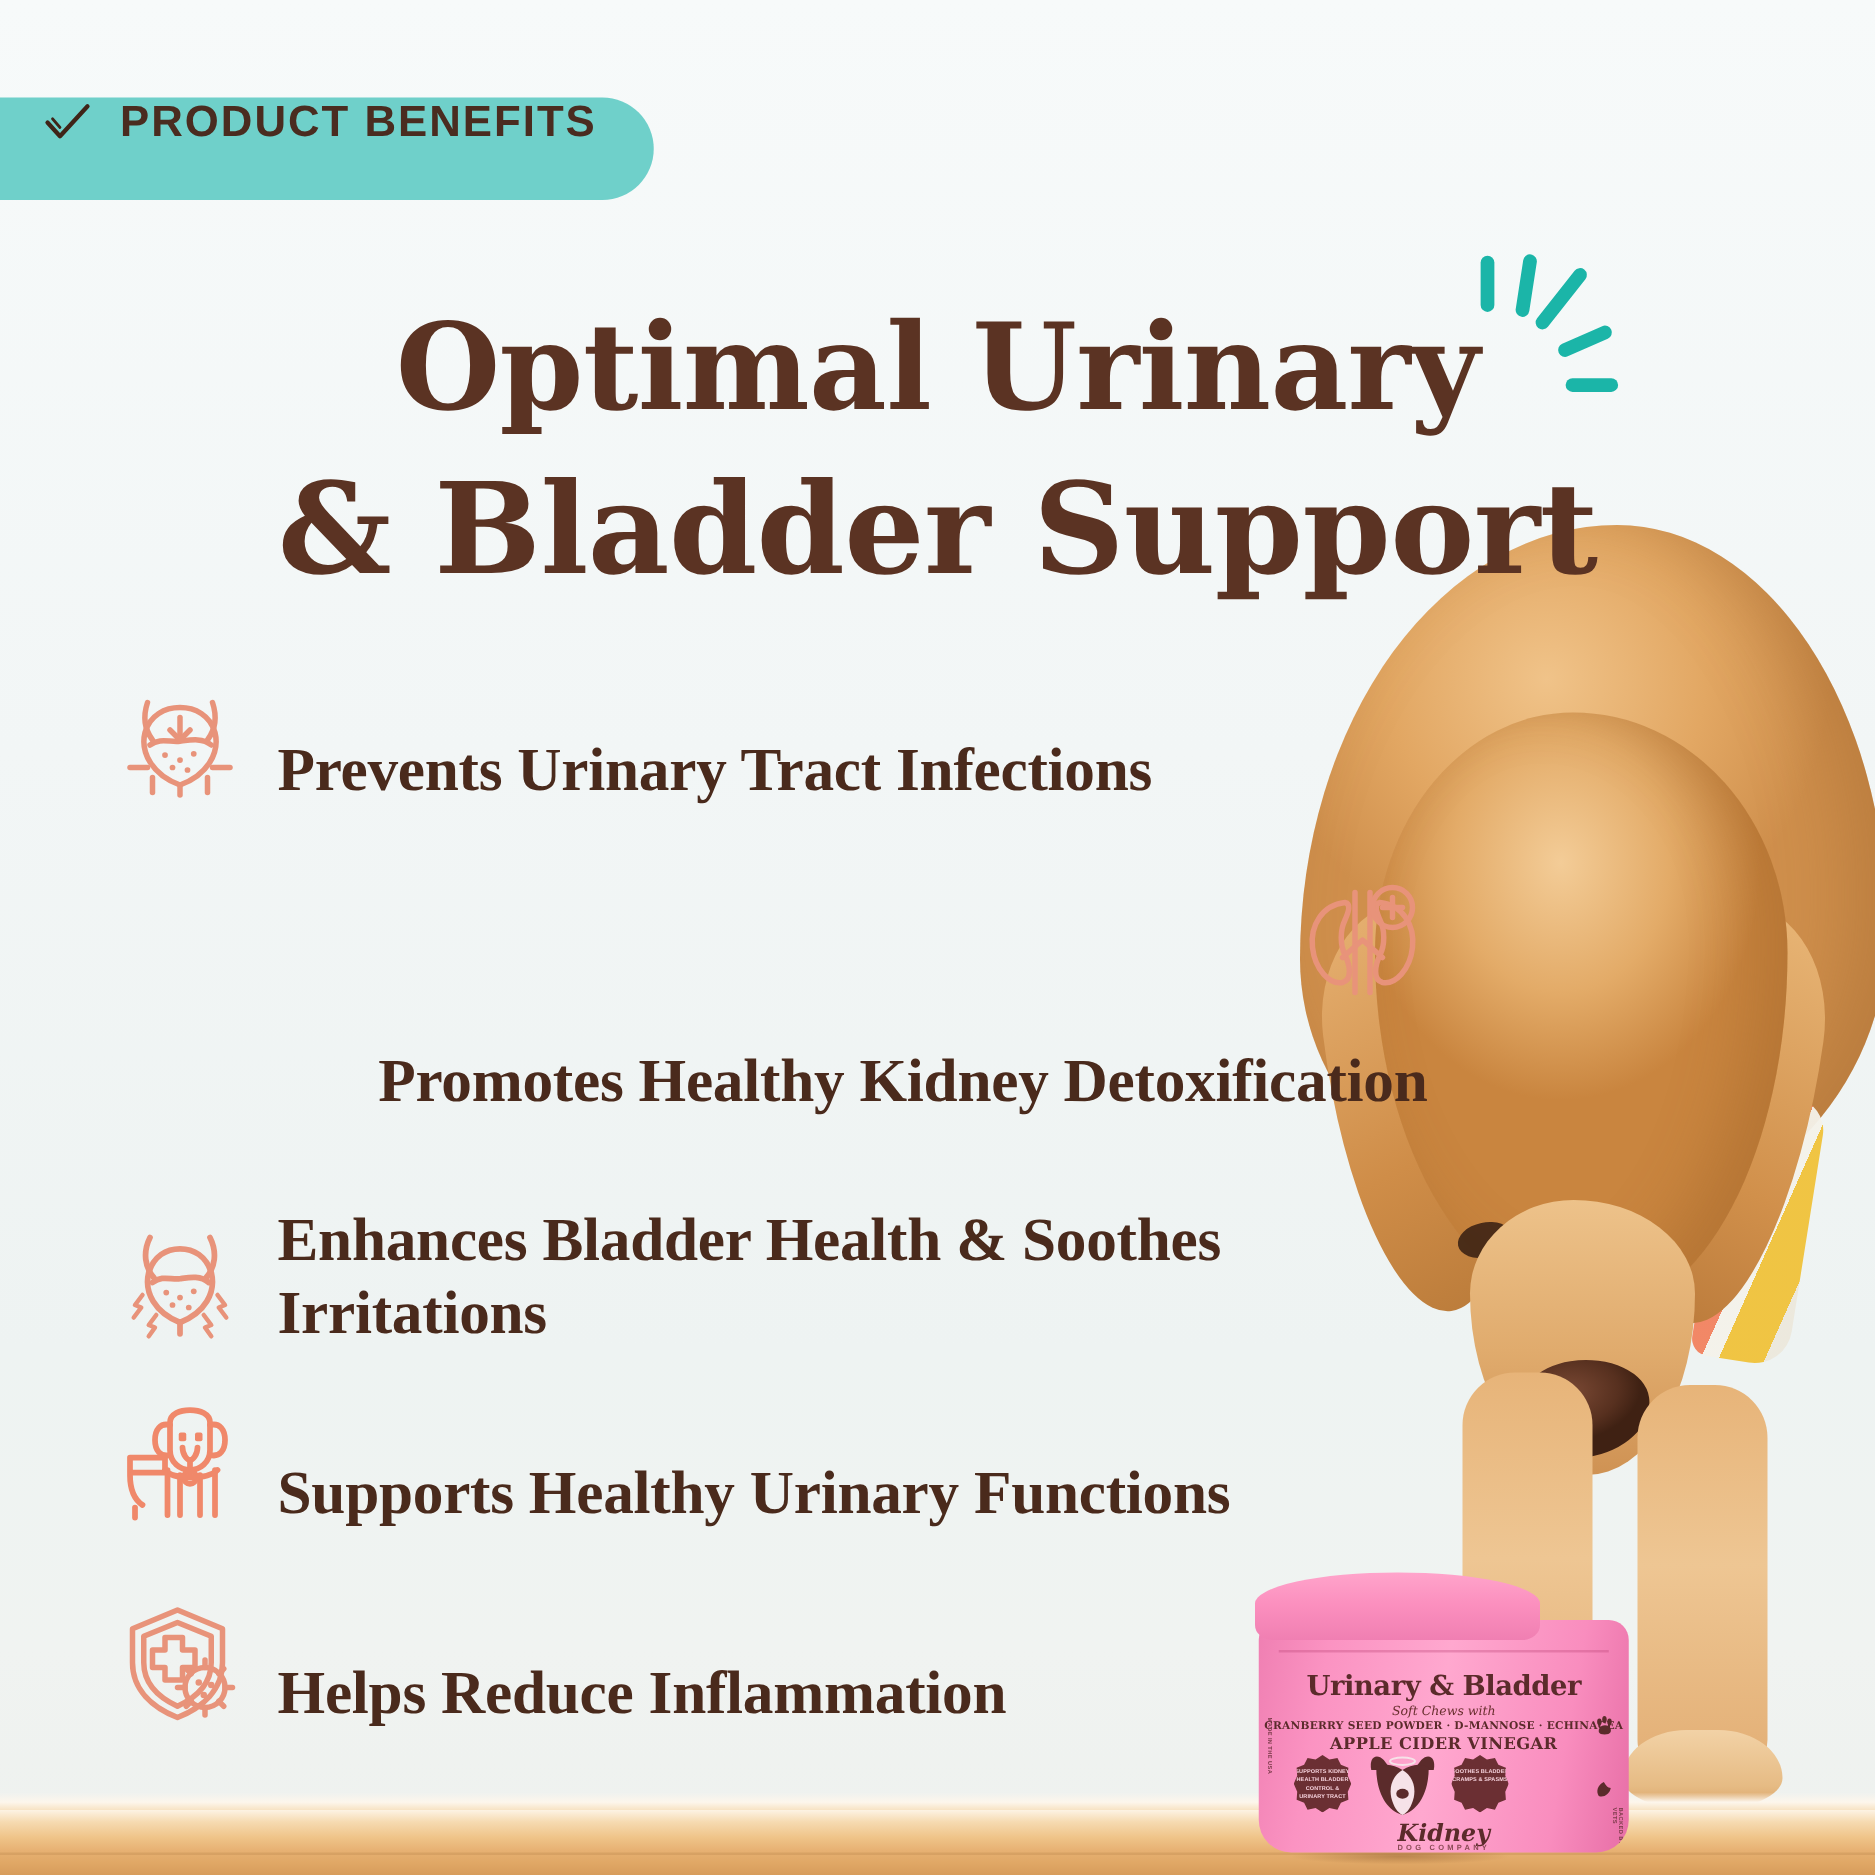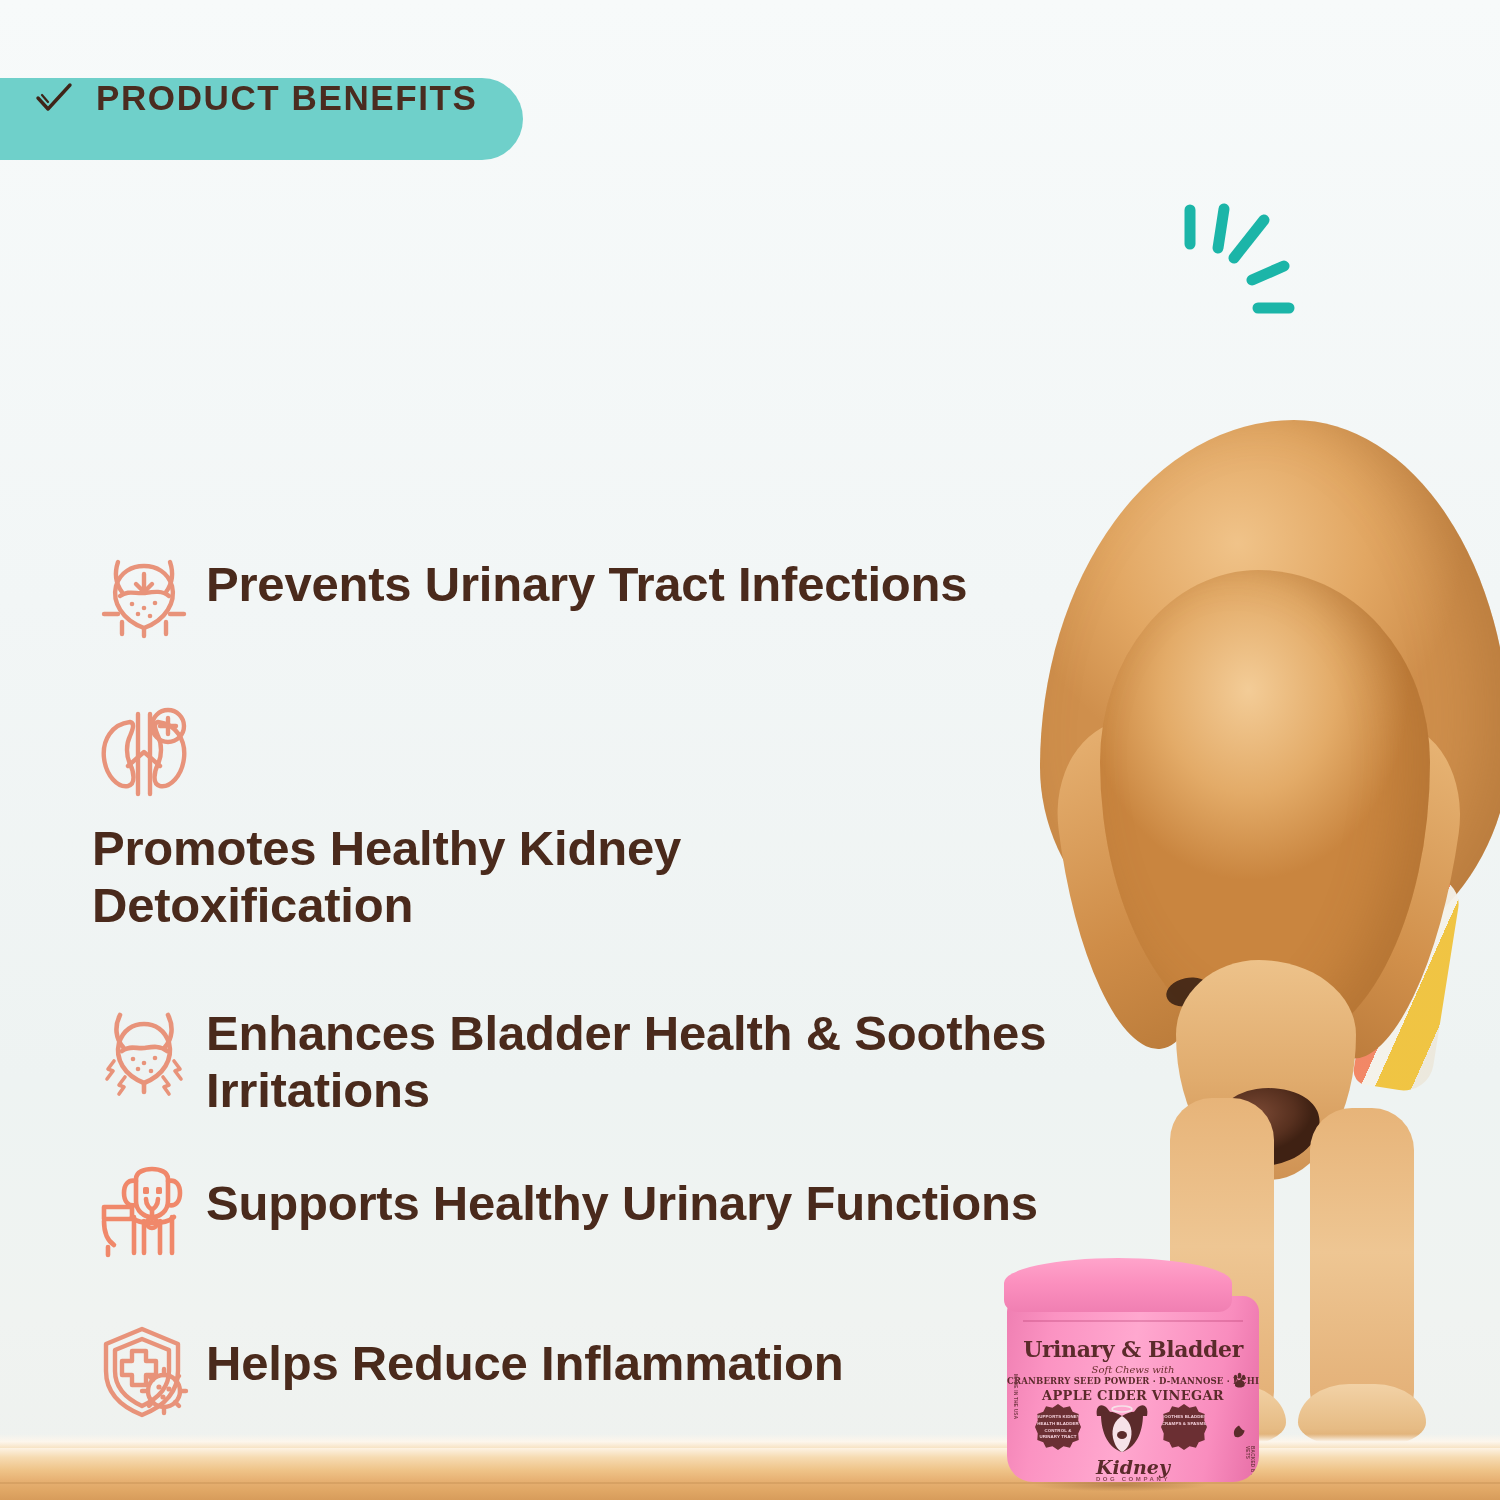--- a/index.html
+++ b/index.html
@@ -61,22 +61,23 @@
   }
   .headline .l1,.headline .l2{display:block;white-space:nowrap;}
   .headline .l2{font-size:101px;}
 
   
   .sparkle{position:absolute;left:1168px;top:196px;width:150px;height:145px;}
 
   
   .benefits{position:absolute;left:92px;top:540px;width:1050px;}
   .benefit{
-    display:flex;align-items:flex-start;gap:10px;
+    display:flex;align-items:flex-end;gap:26px;
     margin-bottom:56px;
+    font-family:Liberation Serif, serif;
   }
   .benefit:nth-child(2){margin-bottom:64px;flex-direction:column;}
   .benefit:nth-child(3){margin-bottom:40px;}
   .benefit-icon{flex:0 0 auto;width:104px;height:104px;display:block;}
   .benefit-text{
     color:#4A2A1C;
     font-size:49px;line-height:1.17;font-weight:600;
     letter-spacing:-0.2px;
     padding-top:16px;
     max-width:900px;
@@ -157,20 +158,21 @@
   .jar-lid{
     position:absolute;left:0;top:0;width:228px;height:54px;
     border-radius:50% 50% 14px 14px / 46% 46% 12px 12px;
     background:linear-gradient(180deg,#ffa4cb 0%,#fb8fbe 48%,#f07fb2 100%);
   }
   .jar-body{
     position:absolute;left:3px;top:38px;width:252px;height:186px;
     border-radius:16px 16px 26px 26px;
     background:linear-gradient(100deg,#ef7fb2 0%,#fb93c2 18%,#ffa8cf 48%,#f98dbe 80%,#e76ea6 100%);
     overflow:hidden;
+    padding-left:44px;
   }
   .jar-lid-line{
     position:absolute;left:16px;right:16px;top:24px;height:2px;
     background:rgba(190,70,120,.35);
   }
   .jar-title{
     position:absolute;left:0;right:0;top:40px;text-align:center;
     font-family:"DejaVu Serif", serif;font-weight:700;
     font-size:22px;color:#5B2B2B;letter-spacing:-0.4px;white-space:nowrap;
   }
@@ -254,20 +256,24 @@
   </div>
 
   <div class="badge">
     <svg class="badge-check" viewBox="0 0 40 40">
       <path d="M4 20 L14 31 L36 7" fill="none" stroke="#3F2418" stroke-width="3.4" stroke-linecap="round" stroke-linejoin="round"></path>
       <path d="M8 17 L14 24" fill="none" stroke="#3F2418" stroke-width="2.2" stroke-linecap="round"></path>
     </svg>
     <span class="badge-label">PRODUCT BENEFITS</span>
   </div>
 
+  <div class="headline">
+    <span class="l1">Optimal Urinary</span>
+    <span class="l2">&amp; Bladder Support</span>
+  </div>
 
   <svg class="sparkle" viewBox="0 0 150 145">
     <g stroke="#1BB5A8" stroke-width="11" stroke-linecap="round" fill="none">
       <line x1="22" y1="14" x2="22" y2="48"></line>
       <line x1="56" y1="13" x2="50" y2="52"></line>
       <line x1="96" y1="24" x2="66" y2="62"></line>
       <line x1="116" y1="70" x2="84" y2="84"></line>
       <line x1="121" y1="112" x2="90" y2="112"></line>
     </g>
   </svg>

